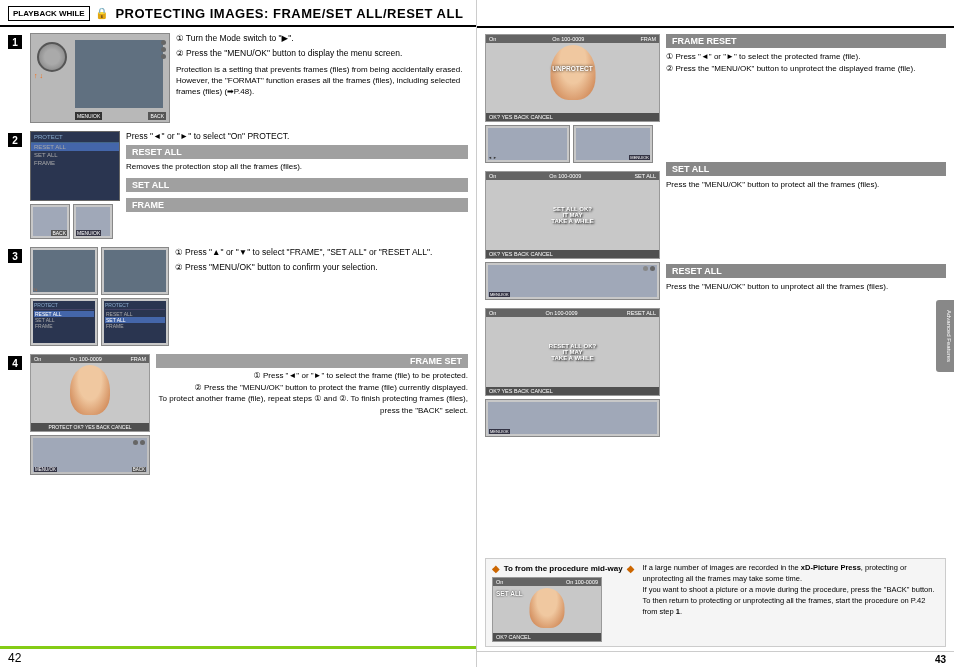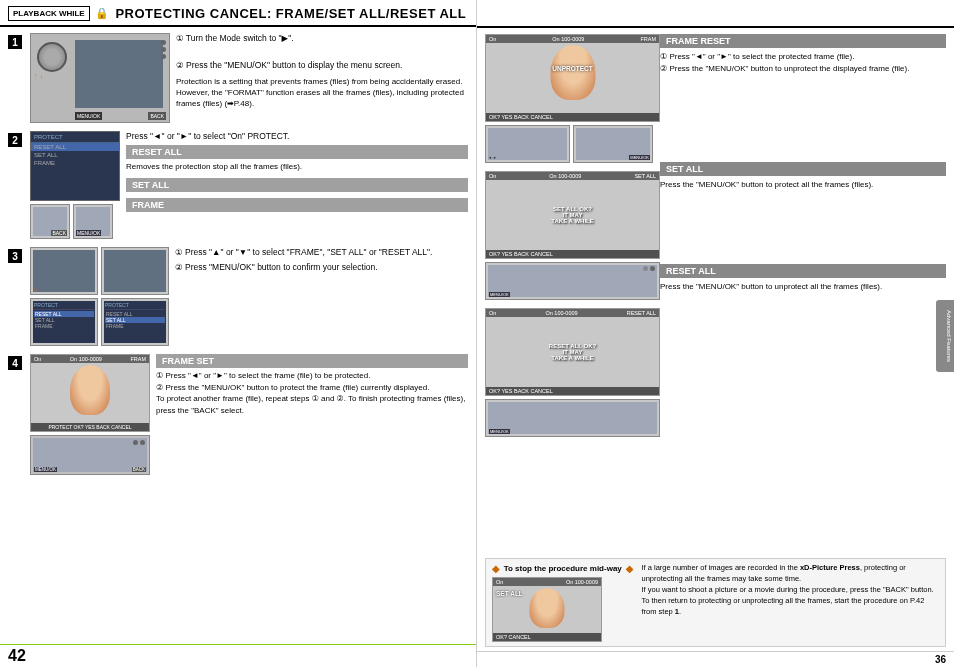--- a/index.html
+++ b/index.html
@@ -262,21 +262,21 @@
 </head>
 <body>
 
 <div class="page-container" style="position:relative;">
 
   <div class="left-half">
 
     <div class="page-header">
       <span class="playback-menu-badge">PLAYBACK WHILE</span>
       <span style="font-weight:bold;font-size:11px;">🔒</span>
-      <span class="header-title">PROTECTING CANCEL: FRAME/SET ALL/RESET ALL</span>
+      <span class="header-title">PROTECTING IMAGES: FRAME/SET ALL/RESET ALL</span>
     </div>
 
     <div class="steps-container">
 
       <div class="step-row">
         <div class="step-number">1</div>
         <div class="step-content">
 
           <div style="display:flex;flex-direction:column;gap:3px;">
             <div class="big-camera">
@@ -286,23 +286,23 @@
                 <div class="csb"></div>
                 <div class="csb"></div>
                 <div class="csb"></div>
               </div>
               <div class="arrows-display">↑ ↓</div>
               <div style="position:absolute;bottom:2px;left:44px;font-size:5px;color:#fff;background:#333;padding:1px 2px;">MENU/OK</div>
               <div style="position:absolute;bottom:2px;right:3px;font-size:5px;color:#fff;background:#555;padding:1px 2px;">BACK</div>
             </div>
           </div>
           <div class="step-text">
-            <div style="margin-bottom:15px;font-size:8.5px;">① Turn the Mode switch to "▶".</div>
+            <div style="margin-bottom:3px;font-size:8.5px;">① Turn the Mode switch to "▶".</div>
             <div style="margin-bottom:4px;font-size:8.5px;">② Press the "MENU/OK" button to display the menu screen.</div>
-            <div style="font-size:8px;line-height:1.4;color:#000;">Protection is a setting that prevents frames (files) from being accidentally erased. However, the "FORMAT" function erases all the frames (files), including protected frames (files) (➡P.48).</div>
+            <div style="font-size:8px;line-height:1.4;color:#000;">Protection is a setting that prevents frames (files) from being accidentally erased. However, the "FORMAT" function erases all the frames (files), including selected frames (files) (➡P.48).</div>
           </div>
         </div>
       </div>
 
       <div class="step-row">
         <div class="step-number">2</div>
         <div class="step-content">
 
           <div style="width:90px;flex-shrink:0;">
             <div style="width:90px;height:70px;background:#2a3550;border:1px solid #666;position:relative;overflow:hidden;">
@@ -395,41 +395,41 @@
             <div style="width:120px;height:40px;background:#c0c0c0;border:1px solid #888;position:relative;overflow:hidden;">
               <div style="position:absolute;inset:2px;background:#a0a8b8;"></div>
               <div style="position:absolute;bottom:2px;left:3px;font-size:4.5px;color:#fff;background:#334;padding:0 1px;">MENU/OK</div>
               <div style="position:absolute;bottom:2px;right:3px;font-size:4.5px;color:#fff;background:#555;padding:0 1px;">BACK</div>
               <div style="position:absolute;top:4px;right:4px;display:flex;gap:2px;">
                 <div style="width:5px;height:5px;background:#666;border-radius:50%;"></div>
                 <div style="width:5px;height:5px;background:#666;border-radius:50%;"></div>
               </div>
             </div>
           </div>
-          <div style="flex:1;">
+          <div style="flex:1;text-align:right;">
             <div class="section-header">FRAME SET</div>
             <div style="font-size:8px;line-height:1.45;">
               <div>① Press "◄" or "►" to select the frame (file) to be protected.</div>
               <div>② Press the "MENU/OK" button to protect the frame (file) currently displayed.</div>
               <div>To protect another frame (file), repeat steps ① and ②. To finish protecting frames (files), press the "BACK" select.</div>
             </div>
           </div>
         </div>
       </div>
 
     </div>
 
-    <div style="padding:2px 8px;font-size:16px;font-weight:bold;border-top:1px solid #84cc16;">42</div>
+    <div style="padding:2px 8px;font-size:12px;font-weight:normal;border-top:3px solid #84cc16;">42</div>
   </div>
 
   <div class="right-half" style="position:relative;">
 
     <div class="right-header"></div>
 
-    <div style="flex:1;display:flex;padding:6px 8px;gap:0;overflow:hidden;">
+    <div style="flex:1;display:flex;padding:6px 8px;gap:6px;overflow:hidden;">
 
       <div style="width:175px;display:flex;flex-direction:column;gap:8px;">
 
         <div>
           <div class="photo-mock" style="width:175px;height:88px;">
             <div class="photo-topbar">
               <span>On</span>
               <span>On  100-0009</span>
               <span>FRAM</span>
             </div>
@@ -522,35 +522,35 @@
         <div style="position:absolute;right:0;top:45%;width:18px;background:#888;color:#fff;font-size:6px;padding:10px 2px;writing-mode:vertical-rl;text-align:center;border-radius:3px 0 0 3px;">Advanced Features</div>
 
       </div>
 
     </div>
 
     <div style="background:#f5f5f5;border:1px solid #ccc;margin:0 8px 4px 8px;padding:4px 6px;display:flex;gap:8px;">
       <div style="flex-shrink:0;">
         <div style="display:flex;align-items:center;gap:4px;margin-bottom:3px;">
           <span style="color:#cc6600;font-size:10px;">◆</span>
-          <span style="font-size:8px;font-weight:bold;">To stop the procedure mid-way</span>
+          <span style="font-size:8px;font-weight:bold;">To from the procedure mid-way</span>
           <span style="color:#cc6600;font-size:10px;">◆</span>
         </div>
         <div class="photo-mock" style="width:110px;height:65px;">
           <div class="photo-topbar">
             <span>On</span>
             <span>On  100-0009</span>
           </div>
           <div style="position:absolute;top:12px;left:3px;color:#fff;font-size:6.5px;font-weight:bold;text-shadow:0 0 2px #000;">SET ALL</div>
           <div style="position:absolute;top:10px;left:50%;transform:translateX(-50%);width:35px;height:40px;background:radial-gradient(ellipse at 50% 30%, #f0c8a0 40%, #d49060 80%);border-radius:50% 50% 40% 40%;"></div>
           <div class="photo-overlay">OK? CANCEL</div>
         </div>
       </div>
       <div style="font-size:7.5px;line-height:1.45;flex:1;">
         If a large number of images are recorded in the <strong>xD-Picture Press</strong>, protecting or unprotecting all the frames may take some time.<br>
         If you want to shoot a picture or a movie during the procedure, press the "BACK" button. To then return to protecting or unprotecting all the frames, start the procedure on P.42 from step <strong>1</strong>.
       </div>
     </div>
 
-    <div style="padding:2px 8px;font-size:10px;font-weight:bold;border-top:1px solid #ccc;text-align:right;">36</div>
+    <div style="padding:2px 8px;font-size:10px;font-weight:bold;border-top:1px solid #ccc;text-align:right;">43</div>
 
   </div>
 </div>
 
 </body></html>

